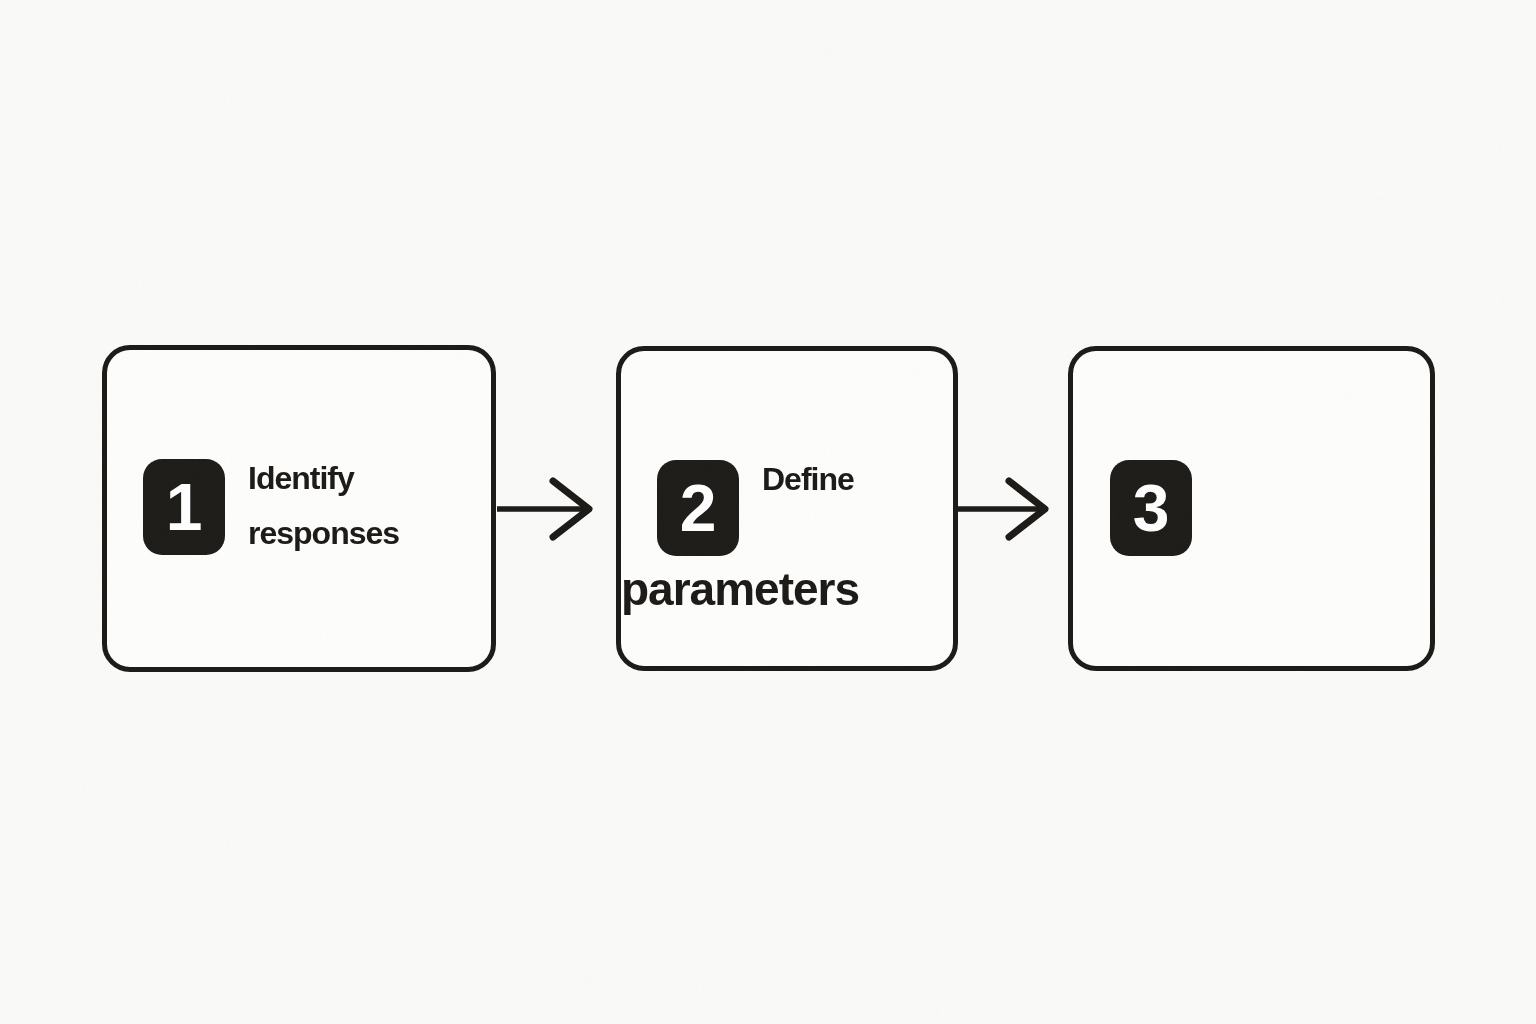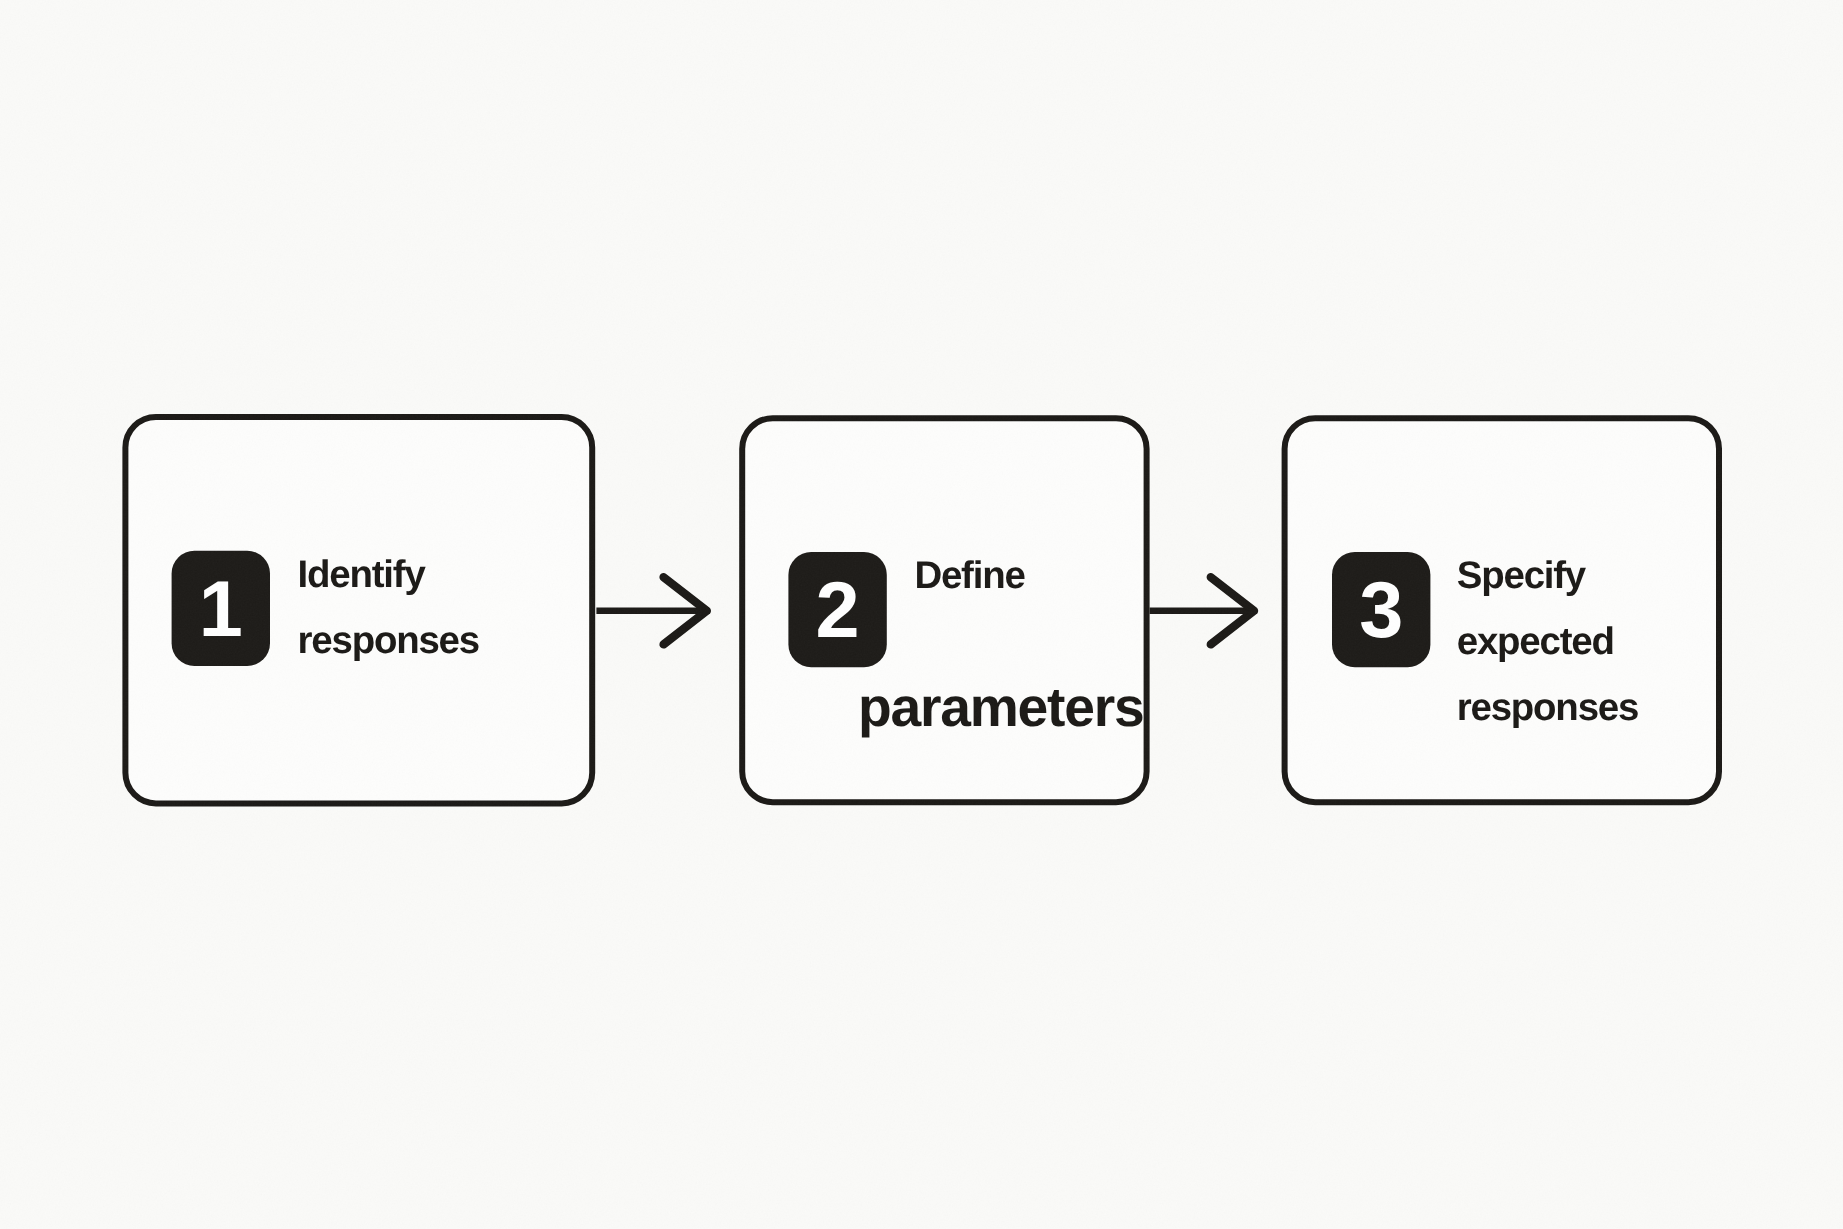--- a/index.html
+++ b/index.html
@@ -51,21 +51,21 @@
     line-height: 55px;
     font-weight: 600;
     letter-spacing: -1px;
     color: var(--ink);
     white-space: nowrap;
   }
   .label-below {
     position: absolute;
     left: 0; right: 0;
     top: 211px;
-    text-align: right;
+    text-align: left;
     font-size: 46px;
     line-height: 55px;
     font-weight: 600;
     letter-spacing: -1px;
     color: var(--ink);
     white-space: nowrap;
   }
   .arrow-layer {
     position: absolute;
     left: 0; top: 0;
@@ -97,25 +97,20 @@
   <div class="card" id="card-2">
     <div class="badge">2</div>
     <div class="label">
         <div>Define</div>
       </div>
     <div class="label-below">parameters</div>
   </div>
 
   <div class="card" id="card-3">
     <div class="badge">3</div>
-    <div class="label">
-        <div>Specify</div>
-        <div>expected</div>
-        <div>responses</div>
-      </div>
   </div>
 
   <svg class="arrow-layer" viewBox="0 0 1536 1024">
     <g>
       <line class="arrow" x1="497" y1="509" x2="584" y2="509" stroke-width="5.5"></line>
       <polyline class="arrow" points="553,481 589,509 553,537" stroke-width="7" stroke-linecap="round" stroke-linejoin="round"></polyline>
     </g>
     <g>
       <line class="arrow" x1="958" y1="509" x2="1040" y2="509" stroke-width="5.5"></line>
       <polyline class="arrow" points="1009,481 1045,509 1009,537" stroke-width="7" stroke-linecap="round" stroke-linejoin="round"></polyline>

